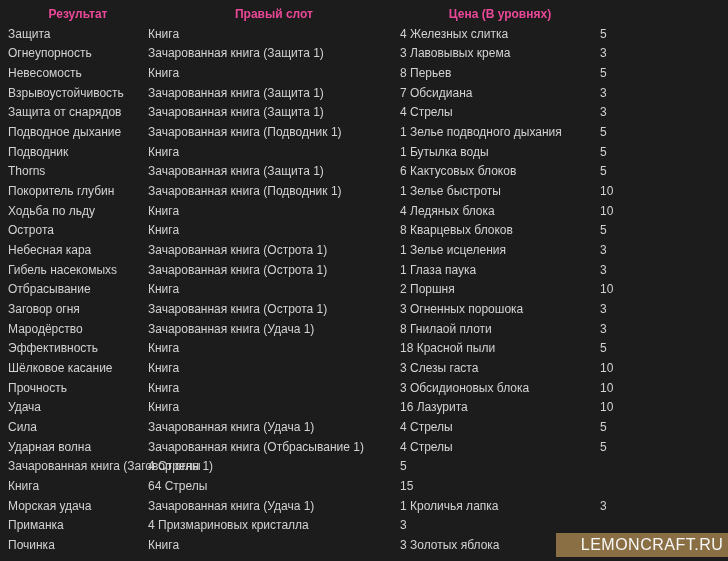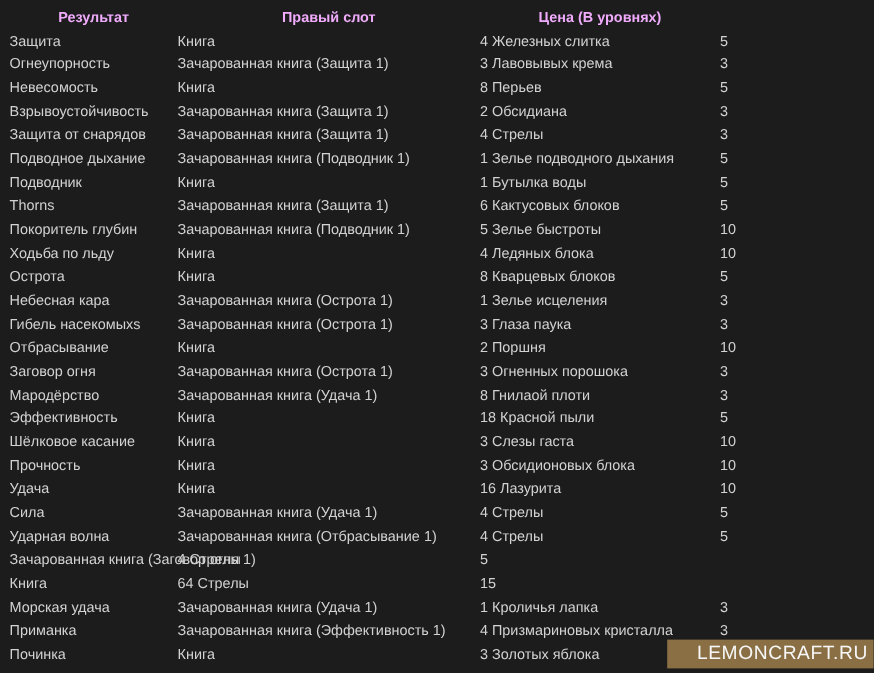--- a/index.html
+++ b/index.html
@@ -21,21 +21,21 @@
     grid-template-columns: 140px 252px 200px 120px;
     height: 19.68px;
     align-items: center;
   }
   .cell {
     white-space: nowrap;
     overflow: visible;
     line-height: 19.68px;
   }
   .row.header .cell {
-    color: #f0abfc;
+    color: #ec4899;
     font-weight: bold;
     text-align: center;
   }
   .watermark {
     position: absolute;
     left: 556px;
     top: 533px;
     width: 192px;
     height: 24px;
     background: #8a6f45;
@@ -75,21 +75,21 @@
   <div class="row">
     <div class="cell">Невесомость</div>
     <div class="cell">Книга</div>
     <div class="cell">8 Перьев</div>
     <div class="cell">5</div>
   </div>
 
   <div class="row">
     <div class="cell">Взрывоустойчивость</div>
     <div class="cell">Зачарованная книга (Защита 1)</div>
-    <div class="cell">2 Обсидиана</div>
+    <div class="cell">7 Обсидиана</div>
     <div class="cell">3</div>
   </div>
 
   <div class="row">
     <div class="cell">Защита от снарядов</div>
     <div class="cell">Зачарованная книга (Защита 1)</div>
     <div class="cell">4 Стрелы</div>
     <div class="cell">3</div>
   </div>
 
@@ -110,21 +110,21 @@
   <div class="row">
     <div class="cell">Thorns</div>
     <div class="cell">Зачарованная книга (Защита 1)</div>
     <div class="cell">6 Кактусовых блоков</div>
     <div class="cell">5</div>
   </div>
 
   <div class="row">
     <div class="cell">Покоритель глубин</div>
     <div class="cell">Зачарованная книга (Подводник 1)</div>
-    <div class="cell">5 Зелье быстроты</div>
+    <div class="cell">1 Зелье быстроты</div>
     <div class="cell">10</div>
   </div>
 
   <div class="row">
     <div class="cell">Ходьба по льду</div>
     <div class="cell">Книга</div>
     <div class="cell">4 Ледяных блока</div>
     <div class="cell">10</div>
   </div>
 
@@ -138,21 +138,21 @@
   <div class="row">
     <div class="cell">Небесная кара</div>
     <div class="cell">Зачарованная книга (Острота 1)</div>
     <div class="cell">1 Зелье исцеления</div>
     <div class="cell">3</div>
   </div>
 
   <div class="row">
     <div class="cell">Гибель насекомыхs</div>
     <div class="cell">Зачарованная книга (Острота 1)</div>
-    <div class="cell">3 Глаза паука</div>
+    <div class="cell">1 Глаза паука</div>
     <div class="cell">3</div>
   </div>
 
   <div class="row">
     <div class="cell">Отбрасывание</div>
     <div class="cell">Книга</div>
     <div class="cell">2 Поршня</div>
     <div class="cell">10</div>
   </div>
 
@@ -226,21 +226,20 @@
 
   <div class="row">
     <div class="cell">Морская удача</div>
     <div class="cell">Зачарованная книга (Удача 1)</div>
     <div class="cell">1 Кроличья лапка</div>
     <div class="cell">3</div>
   </div>
 
   <div class="row">
     <div class="cell">Приманка</div>
-    <div class="cell">Зачарованная книга (Эффективность 1)</div>
     <div class="cell">4 Призмариновых кристалла</div>
     <div class="cell">3</div>
   </div>
 
   <div class="row">
     <div class="cell">Починка</div>
     <div class="cell">Книга</div>
     <div class="cell">3 Золотых яблока</div>
     <div class="cell"></div>
   </div>

